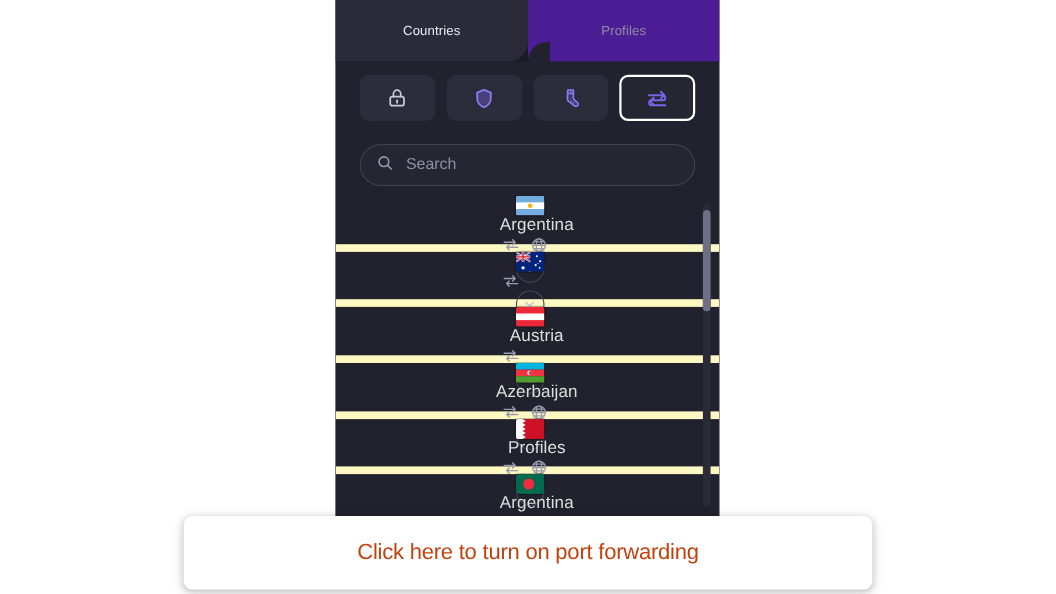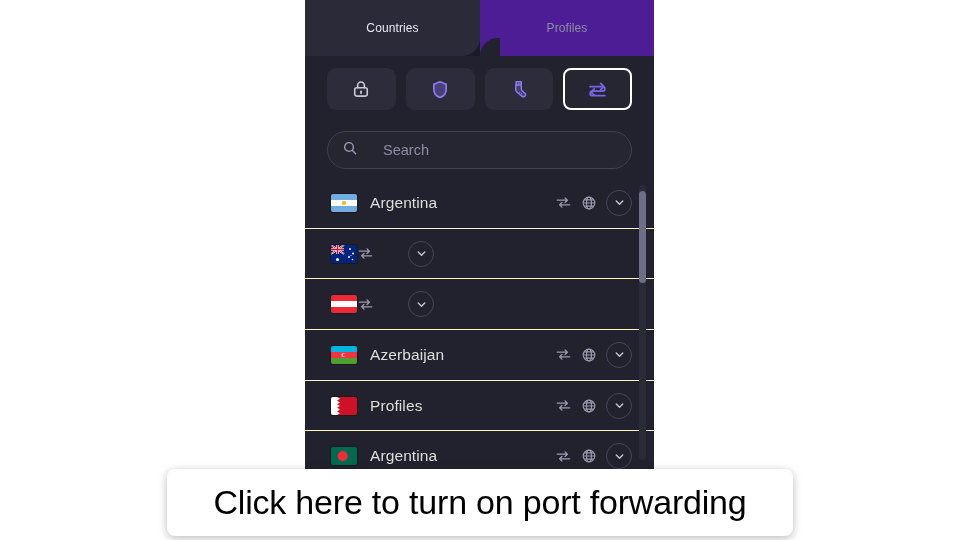--- a/index.html
+++ b/index.html
@@ -123,21 +123,21 @@
   }
   #search-box {
     width: 100%;
     height: 38px;
     border: 1px solid #41414f;
     border-radius: 19px;
     background: #262632;
     display: flex;
     align-items: center;
     padding: 0 14px;
-    gap: 25px;
+    gap: 11px;
     cursor: text;
   }
   #search-input {
     flex: 1;
     background: transparent;
     border: none;
     outline: none;
     color: #cfcfdd;
     font-size: 14.5px;
     font-family: "Liberation Sans", sans-serif;
@@ -152,22 +152,23 @@
     height: 292px;
     background: #22222e;
     overflow: hidden;
   }
   .country-row {
     position: relative;
     height: 50.7px;
     display: flex;
     align-items: center;
     padding: 0 22px 0 26px;
-    border-bottom: 1px solid #fef9c3;
+    border-bottom: 7px solid #fef9c3;
     cursor: pointer;
+    flex-direction: column;
   }
   .flag {
     width: 26px;
     height: 18px;
     border-radius: 2px;
     overflow: hidden;
     flex: 0 0 auto;
     box-shadow: 0 0 0 1px rgba(0,0,0,.25);
   }
   .flag svg { display: block; }
@@ -226,22 +227,22 @@
     width: 626px;
     height: 67px;
     background: #ffffff;
     border-radius: 8px;
     box-shadow: 0 2px 9px rgba(0,0,0,.28);
     display: flex;
     align-items: center;
     justify-content: center;
   }
   #tooltip-text {
-    color: #000000;
-    font-size: 34px;
+    color: #c2410c;
+    font-size: 20px;
     letter-spacing: -.2px;
     white-space: nowrap;
   }
 </style>
 </head>
 <body>
 
 <div id="stage">
 
   <div id="app-panel">
@@ -380,20 +381,21 @@
         </span>
       </div>
 
       <div class="country-row">
         <span class="flag">
           <svg width="26" height="18" viewBox="0 0 26 18">
             <rect width="26" height="18" fill="#ed2939"></rect>
             <rect y="6" width="26" height="6" fill="#ffffff"></rect>
           </svg>
         </span>
+        <span class="country-name">Austria</span>
         <span class="row-icons">
           <span class="icon-slot">
             <svg width="17" height="15" viewBox="0 0 22 18" fill="none" stroke="#9a9aae" stroke-width="1.7" stroke-linecap="round" stroke-linejoin="round">
               <path d="M3 6h13M13 3l3 3-3 3"></path>
                 <path d="M19 12H6M9 9l-3 3 3 3"></path>
             </svg>
           </span>
           <span class="icon-slot empty"></span>
         </span>
         <span class="chev-btn">

